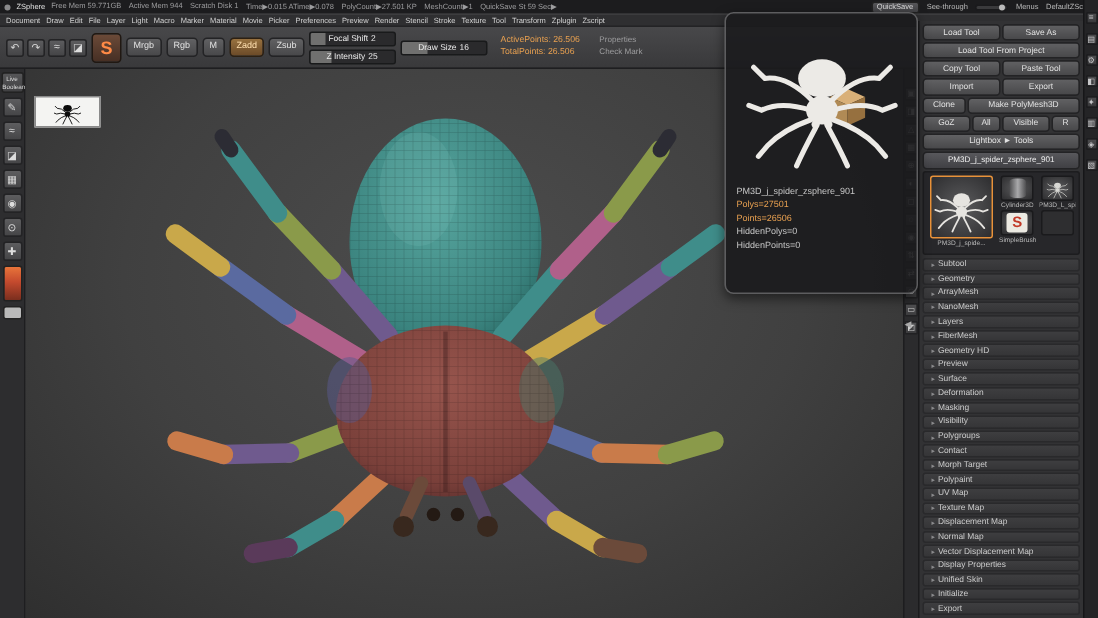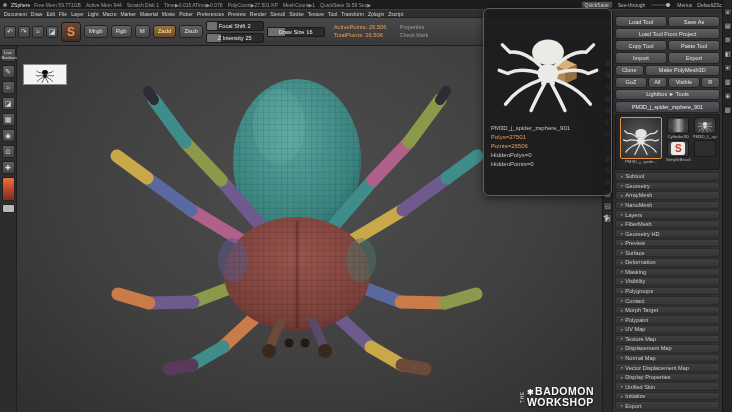--- a/index.html
+++ b/index.html
@@ -324,27 +324,20 @@
       <g stroke-linecap="round">
         <path d="M264 276 L254 298" stroke="#6b4a3a" stroke-width="9" fill="none"></path>
         <path d="M296 276 L306 298" stroke="#5a4a6a" stroke-width="9" fill="none"></path>
         <circle cx="252" cy="305" r="7" fill="#38281e"></circle>
         <circle cx="308" cy="305" r="7" fill="#38281e"></circle>
         <circle cx="272" cy="297" r="4.5" fill="#241a14"></circle>
         <circle cx="288" cy="297" r="4.5" fill="#241a14"></circle>
       </g>
     </svg>
 
-    <div class="watermark">
-      <span class="wm-side">THE</span>
-      <span class="wm-lines">
-        <div><span class="wm-logo">✱</span><span>BADOMON</span></div>
-        <div>WORKSHOP</div>
-      </span>
-    </div>
   </div>
 
   <div class="popup">
     <div class="popup-stage">
       <svg class="popup-cube" viewBox="0 0 30 30">
         <polygon points="4,10 15,5 26,10 15,15" fill="#d9b078"></polygon>
         <polygon points="4,10 15,15 15,28 4,23" fill="#b08a55"></polygon>
         <polygon points="26,10 15,15 15,28 26,23" fill="#96703f"></polygon>
       </svg>
       <svg class="popup-spider" viewBox="0 0 100 100">

